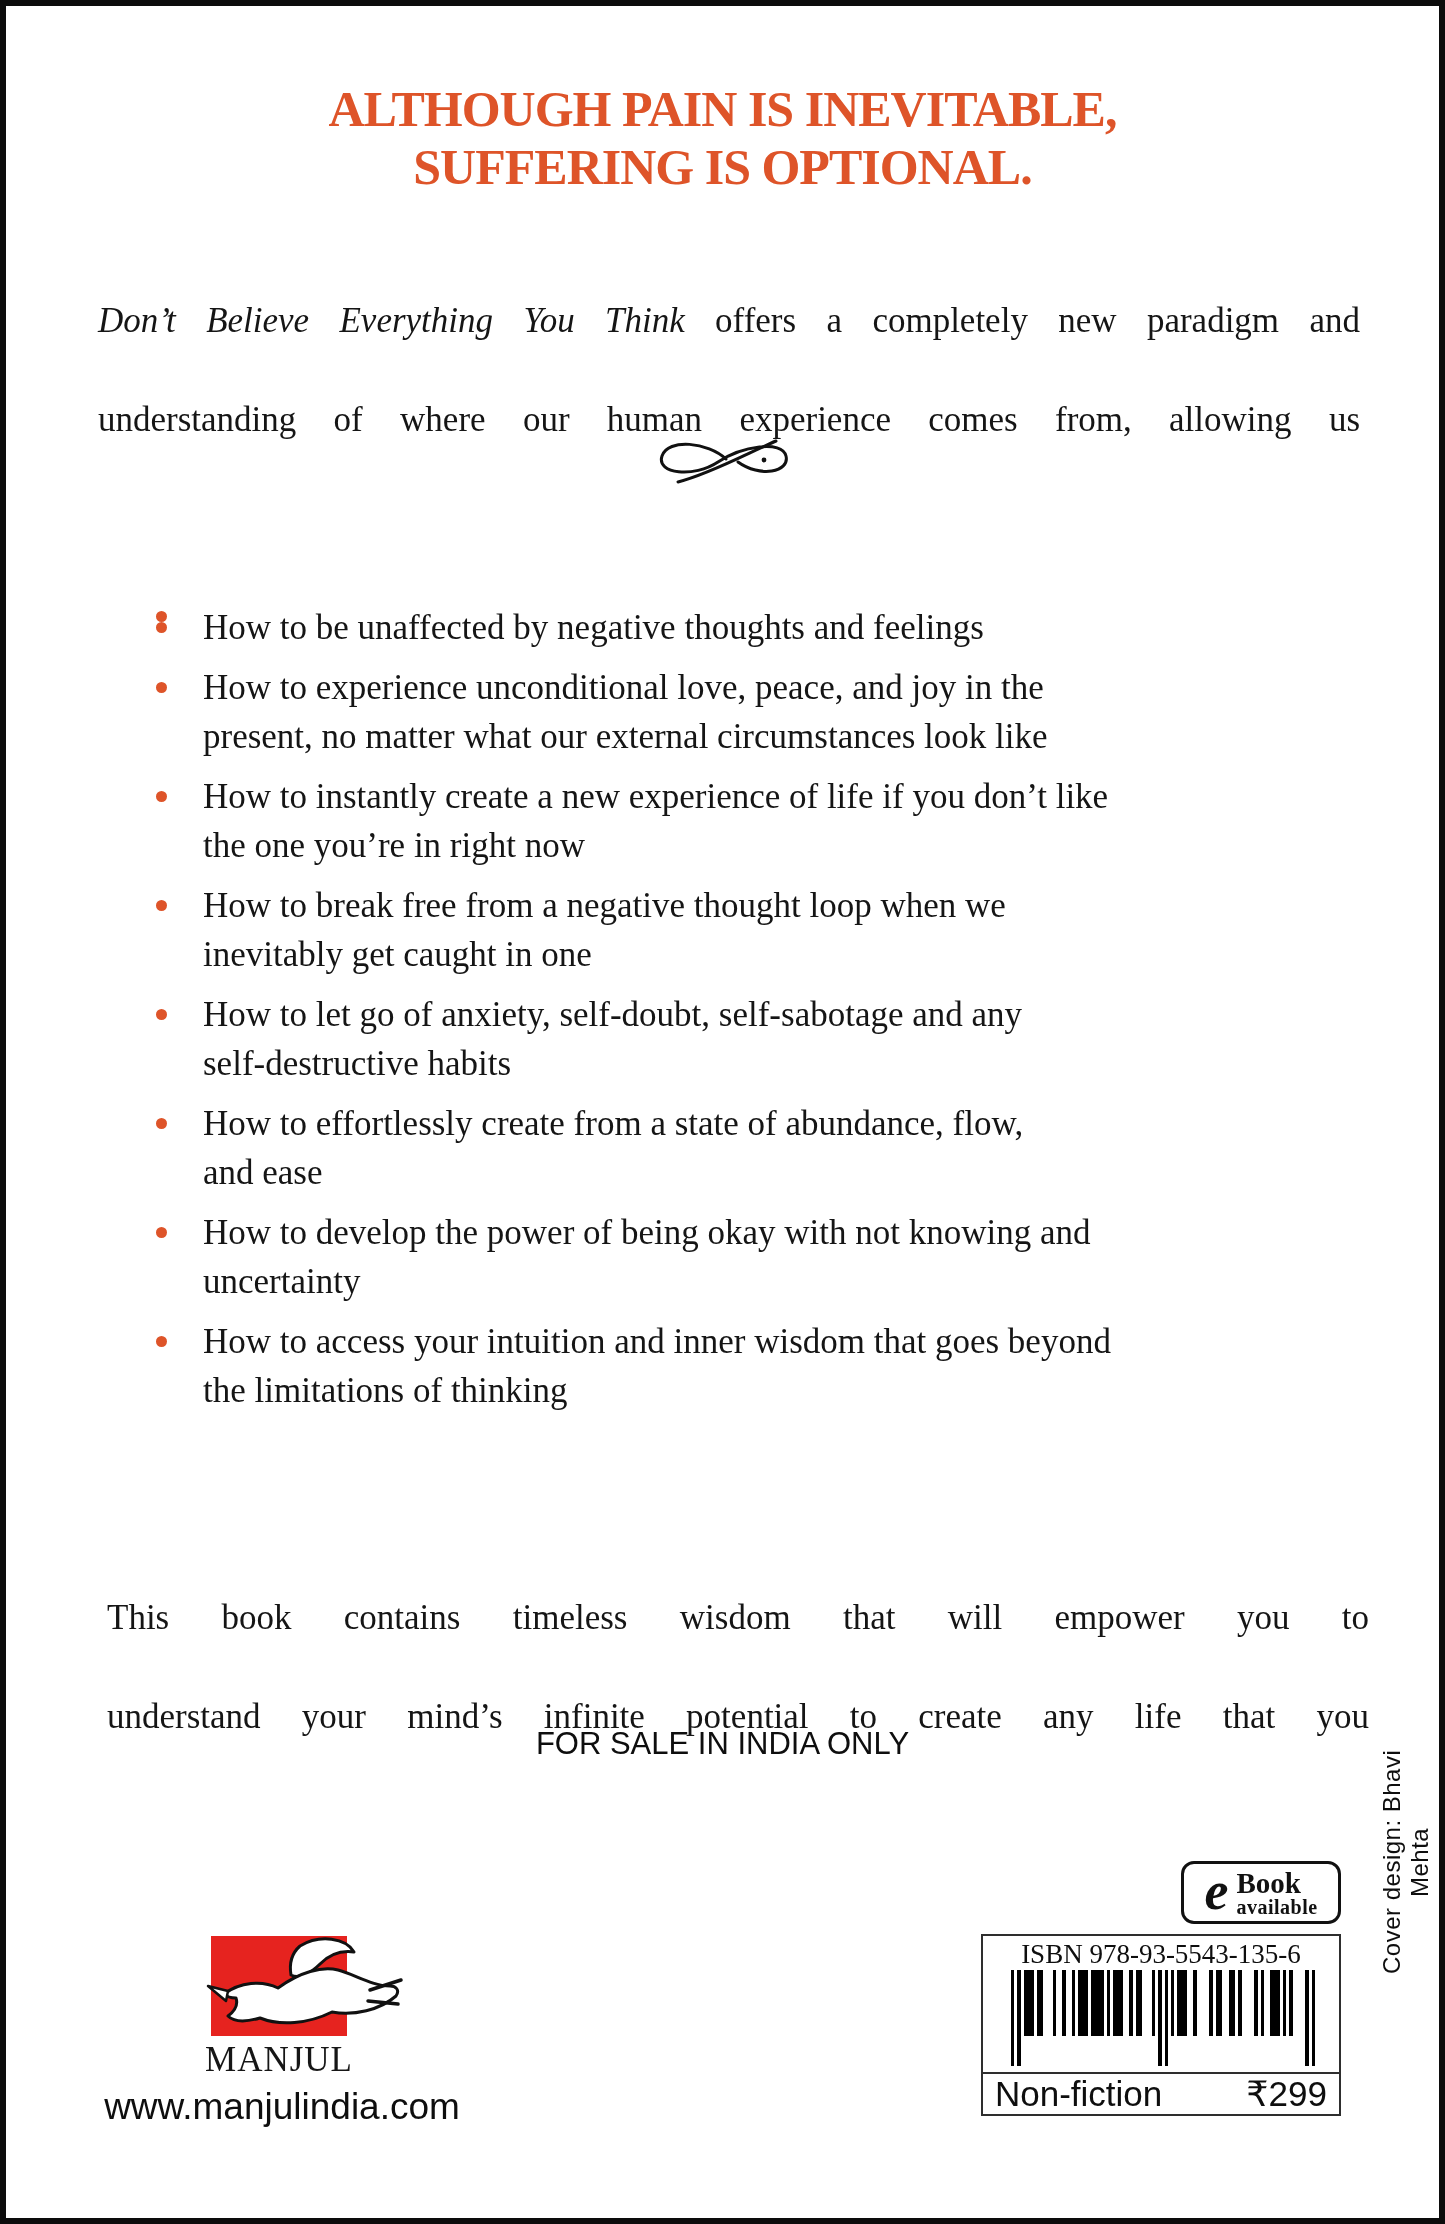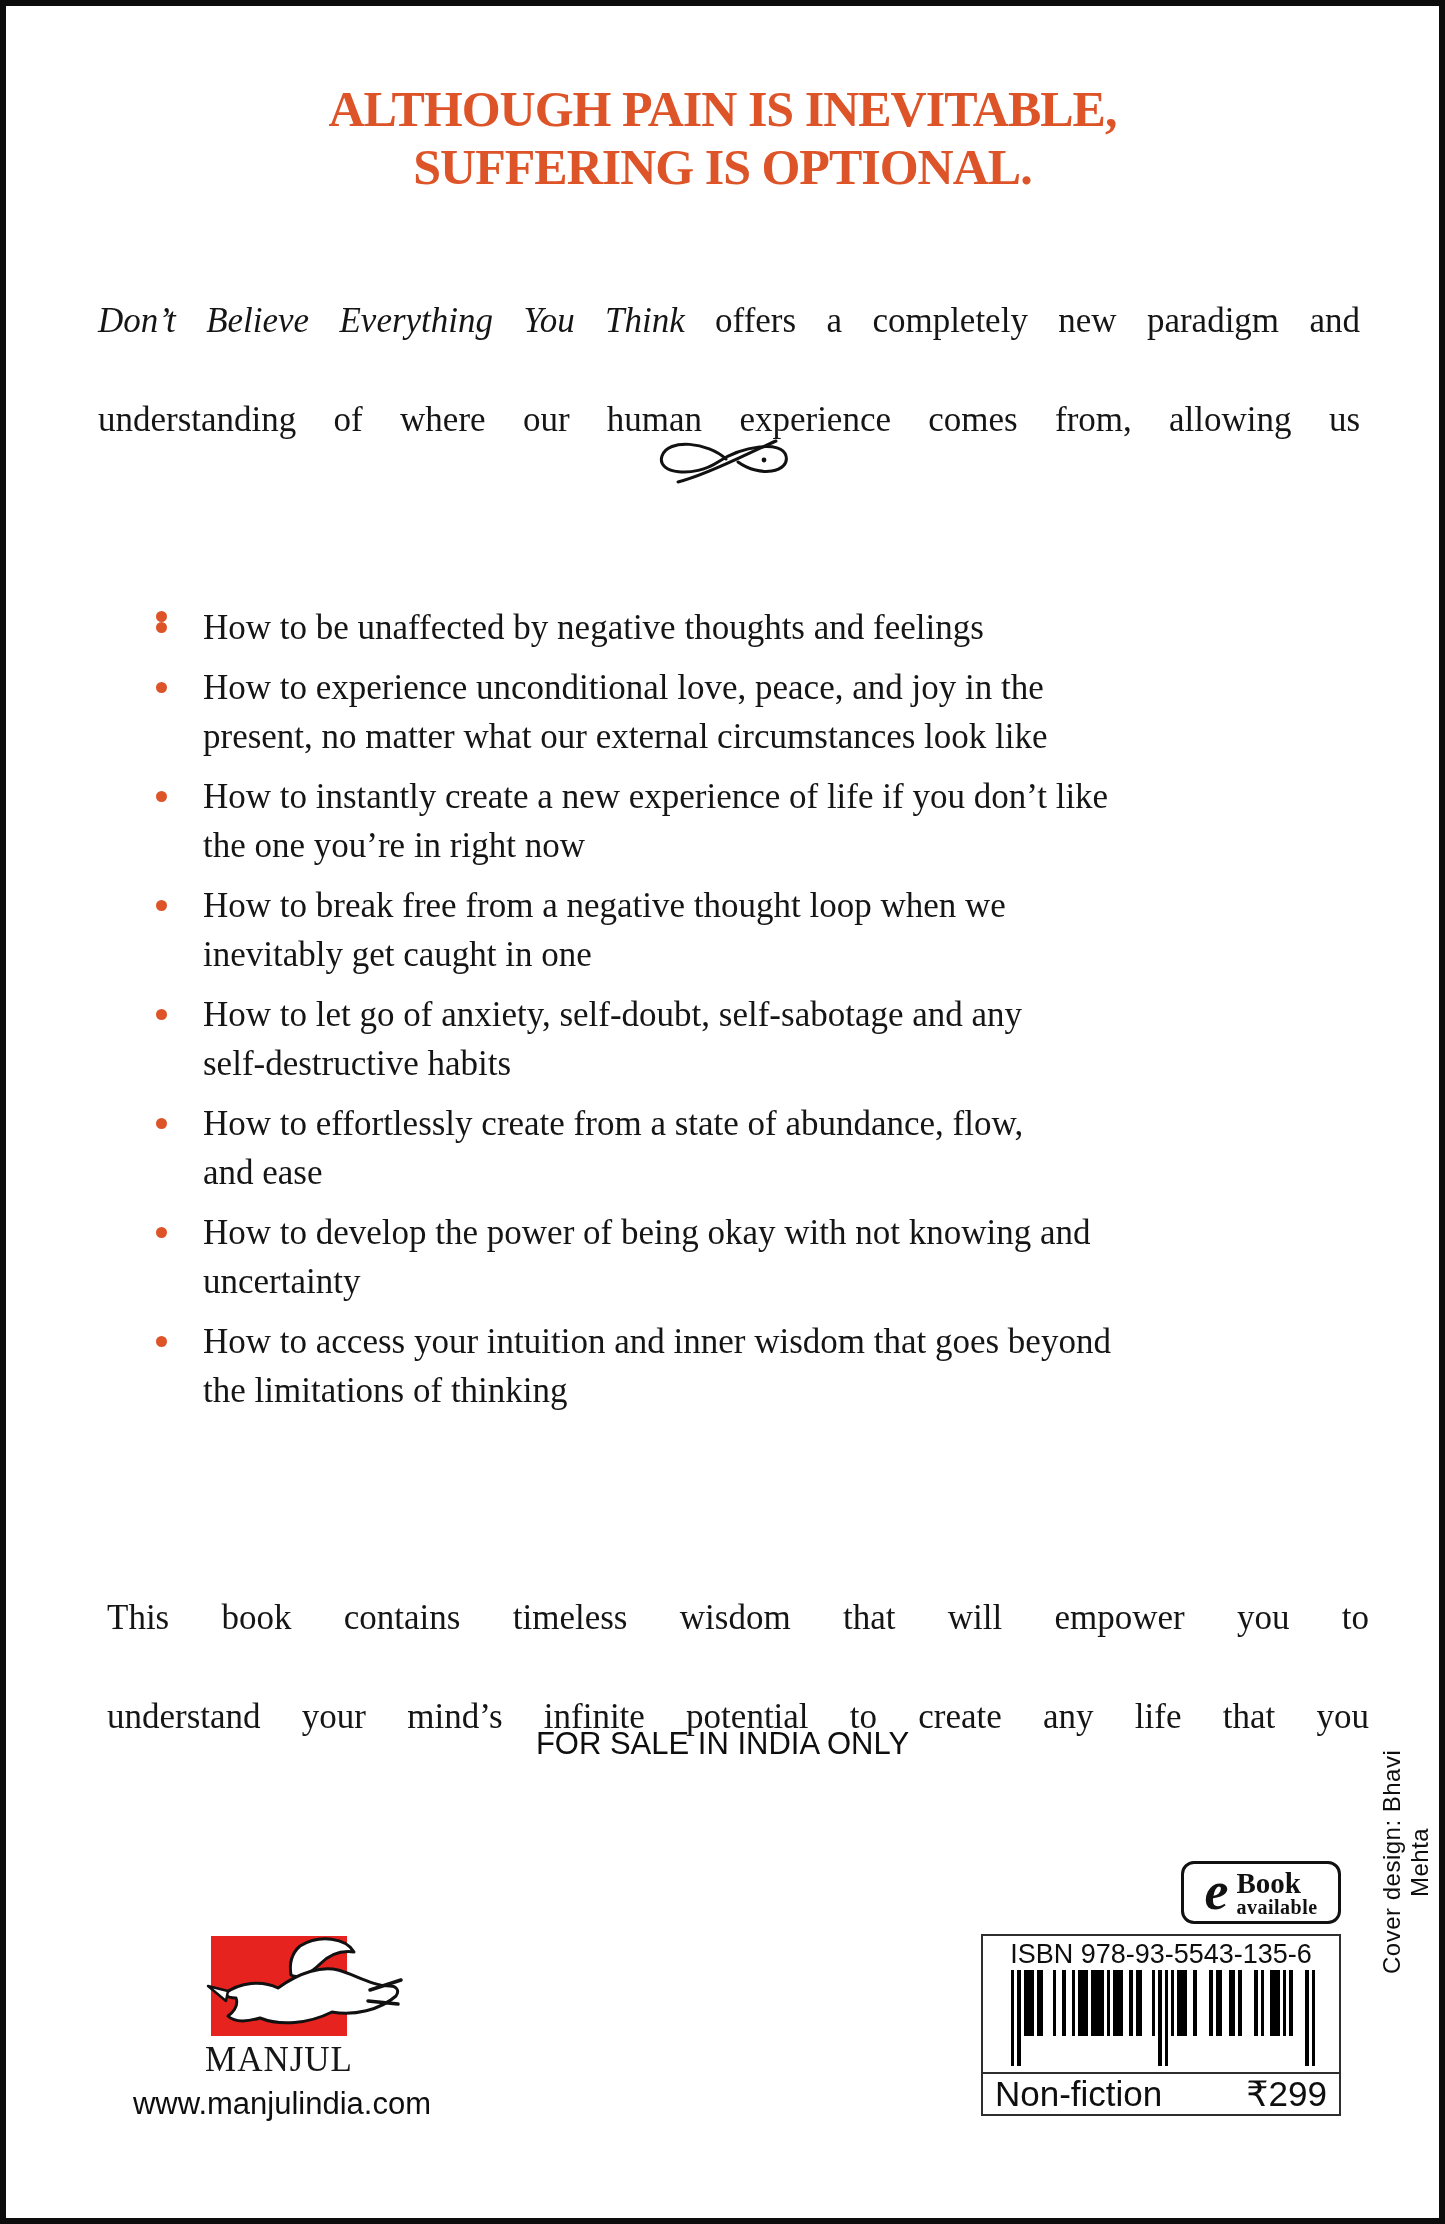--- a/index.html
+++ b/index.html
@@ -44,21 +44,21 @@
     display:flex; align-items:center; justify-content:center; gap:8px; }
   .ebook-e { font-family:"Liberation Serif",serif; font-style:italic; font-weight:bold;
     font-size:54px; line-height:40px; margin-top:-4px; color:#111; }
   .ebook-text { display:flex; flex-direction:column; align-items:flex-start; color:#111; }
   .ebook-book { font-weight:bold; font-size:29px; line-height:28px; }
   .ebook-available { font-weight:bold; font-size:20px; line-height:20px; letter-spacing:0.5px; }
   
   .isbn-box { position:absolute; left:975px; top:1928px; width:360px; height:140px;
     border:2px solid #2e2e2e; background:#fff; }
   .isbn-label { position:absolute; top:3px; left:0; right:0; text-align:center;
-    font-family:Liberation Sans, sans-serif; font-size:27px; color:#0e0e0e; }
+    font-family:Liberation Serif, serif; font-size:27px; color:#0e0e0e; }
   .barcode { position:absolute; left:28px; top:34px; width:304px; height:100px; }
   .barcode .bar { position:absolute; top:0; background:#000; }
   .bc-digit { position:absolute; font-family:"Liberation Sans","DejaVu Sans",sans-serif;
     font-size:26px; line-height:28px; color:#000; background:#fff; }
   .bc-left  { left:-26px; top:100px; background:transparent; }
   .bc-g1 { left:10px;  top:100px; width:134px; text-align:center; letter-spacing:5px; }
   .bc-g2 { left:160px; top:100px; width:134px; text-align:center; letter-spacing:5px; }
   
   .category-bar { position:absolute; left:975px; top:2066px; width:360px; height:44px;
     border:2px solid #2e2e2e; background:#fff; display:flex; align-items:center;
@@ -69,21 +69,21 @@
   .cover-credit span { display:block; writing-mode:vertical-rl; transform:rotate(180deg);
     font-family:"Liberation Sans","DejaVu Sans",sans-serif; font-size:24px;
     letter-spacing:0.5px; color:#0e0e0e; height:260px; text-align:center; }
   
   .logo-square { position:absolute; left:205px; top:1930px; width:136px; height:100px;
     background:var(--logo-red); }
   .logo-bird { position:absolute; left:198px; top:1924px; }
   .publisher-name { position:absolute; left:197px; top:2034px; width:152px;
     text-align:center; font-size:35px; letter-spacing:1px; color:#161616; }
   .website { position:absolute; left:90px; top:2080px; width:372px; text-align:center;
-    font-family:"Liberation Sans","DejaVu Sans",sans-serif; font-size:31px; color:#0e0e0e; }
+    font-family:"Liberation Sans","DejaVu Sans",sans-serif; font-size:37px; color:#0e0e0e; }
 </style>
 </head>
 <body>
 
 <div class="page">
 
   <div class="tagline">
     <div>ALTHOUGH PAIN IS INEVITABLE,</div>
     <div>SUFFERING IS OPTIONAL.</div>
   </div>

